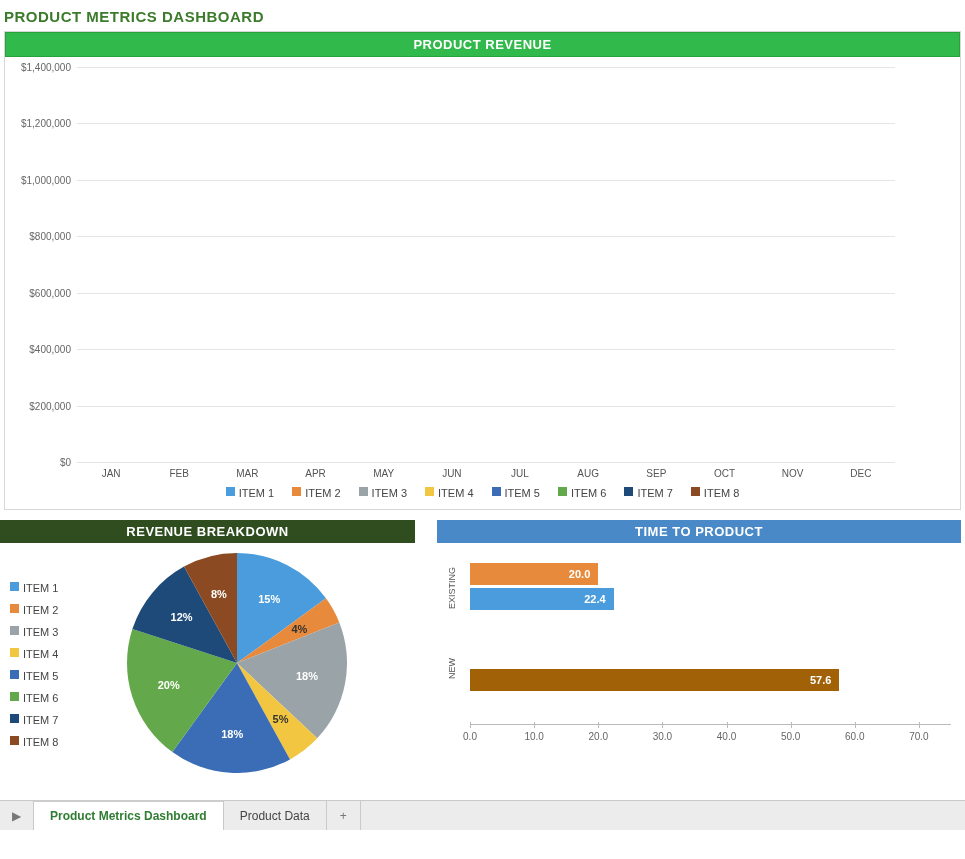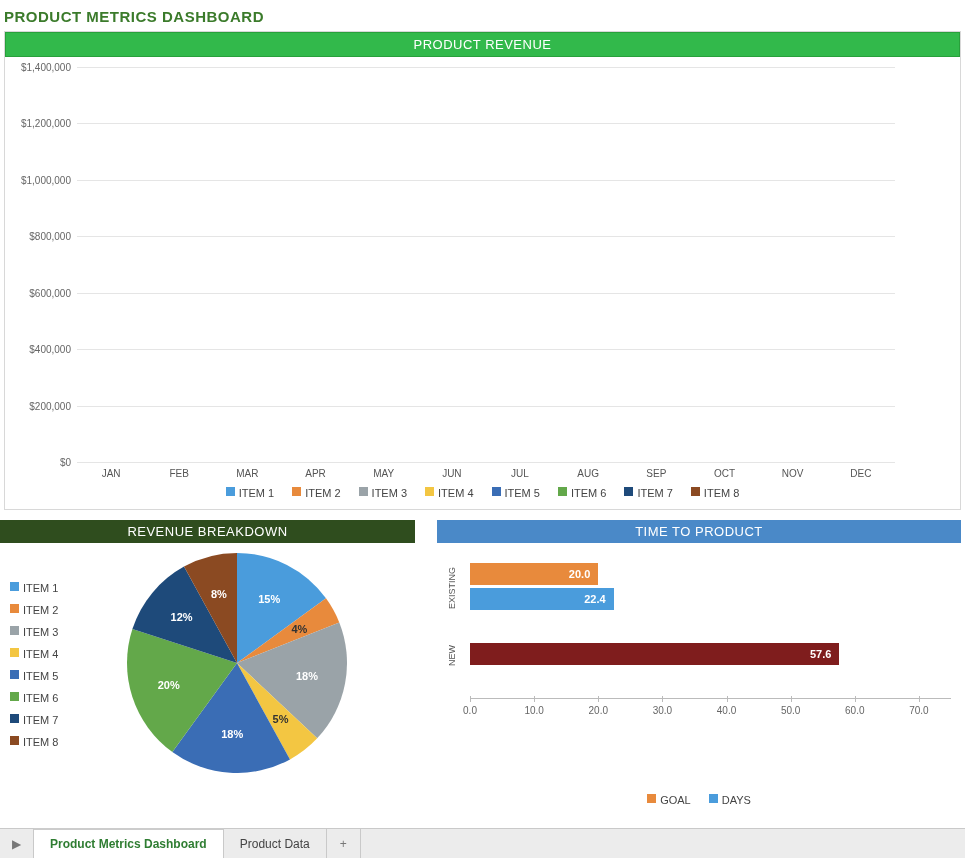--- a/index.html
+++ b/index.html
@@ -13,21 +13,21 @@
   }
   .page-title {
     color: #3b7b2b;
     font-weight: bold;
     font-size: 15px;
     padding: 8px 0 6px 4px;
     letter-spacing: .5px;
   }
   .band-title {
     color: #fff;
-    font-weight: normal;
+    font-weight: bold;
     text-align: center;
     font-size: 13px;
     padding: 4px 0;
     letter-spacing: .5px;
   }
   .green-band { background: #32b94b; border: 1px solid #28a03b; }
   .darkgreen-band { background: #2f4d1e; }
   .blue-band { background: #4a89c8; }
   .chart-wrap { border: 1px solid #d8d8d8; background: #fff; }
   
@@ -274,21 +274,21 @@
         <div class="ttm-row">
           <div class="ttm-cat">EXISTING</div>
           <div class="ttm-bars">
             <div class="hbar" style="width: 26.6667%; background: rgb(232, 138, 60);">20.0</div>
             <div class="hbar" style="width: 29.8667%; background: rgb(74, 156, 220);">22.4</div>
           </div>
         </div>
         <div class="ttm-row">
           <div class="ttm-cat">NEW</div>
           <div class="ttm-bars">
-            <div class="hbar" style="width: 76.8%; background: #7f1d1d;">57.6</div>
+            <div class="hbar" style="width: 76.8%; background: #a16207; margin-top: 26px;">57.6</div>
           </div>
         </div>
         <div class="ttm-axis">
           <div class="ttm-tick" style="left: 0%;"></div>
           <div class="ttm-tick-label" style="left: 0%;">0.0</div>
           <div class="ttm-tick" style="left: 13.3333%;"></div>
           <div class="ttm-tick-label" style="left: 13.3333%;">10.0</div>
           <div class="ttm-tick" style="left: 26.6667%;"></div>
           <div class="ttm-tick-label" style="left: 26.6667%;">20.0</div>
           <div class="ttm-tick" style="left: 40%;"></div>
@@ -296,24 +296,20 @@
           <div class="ttm-tick" style="left: 53.3333%;"></div>
           <div class="ttm-tick-label" style="left: 53.3333%;">40.0</div>
           <div class="ttm-tick" style="left: 66.6667%;"></div>
           <div class="ttm-tick-label" style="left: 66.6667%;">50.0</div>
           <div class="ttm-tick" style="left: 80%;"></div>
           <div class="ttm-tick-label" style="left: 80%;">60.0</div>
           <div class="ttm-tick" style="left: 93.3333%;"></div>
           <div class="ttm-tick-label" style="left: 93.3333%;">70.0</div>
         </div>
       </div>
-    <div class="ttm-legend" id="ttm-legend">
-        <span><i class="sw" style="background:#e88a3c"></i>GOAL</span>
-        <span><i class="sw" style="background:#4a9cdc"></i>DAYS</span>
-      </div>
   </div>
 </div>
 
 <div class="tab-strip">
   <div class="tab-nav">▶</div>
   <div class="tab active">Product Metrics Dashboard</div>
   <div class="tab">Product Data</div>
   <div class="tab-add">+</div>
 </div>
 

